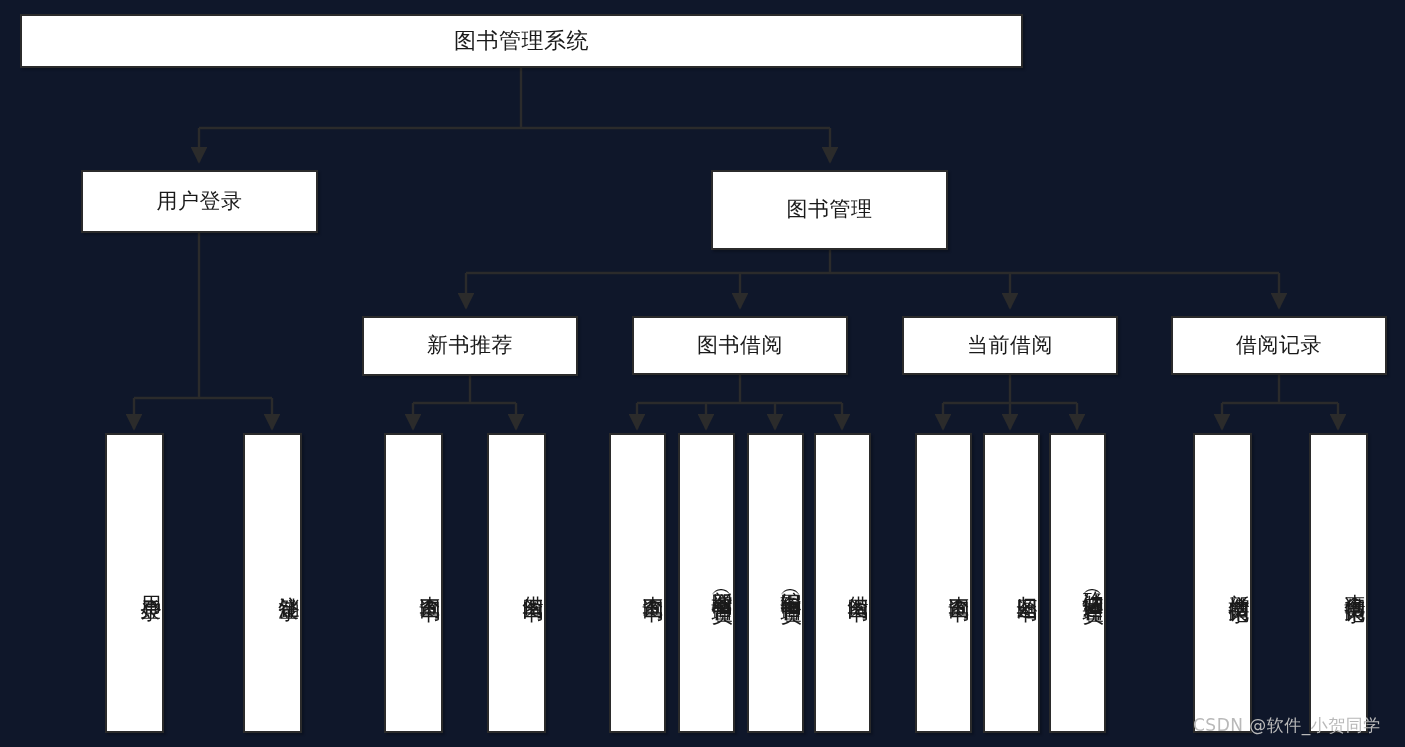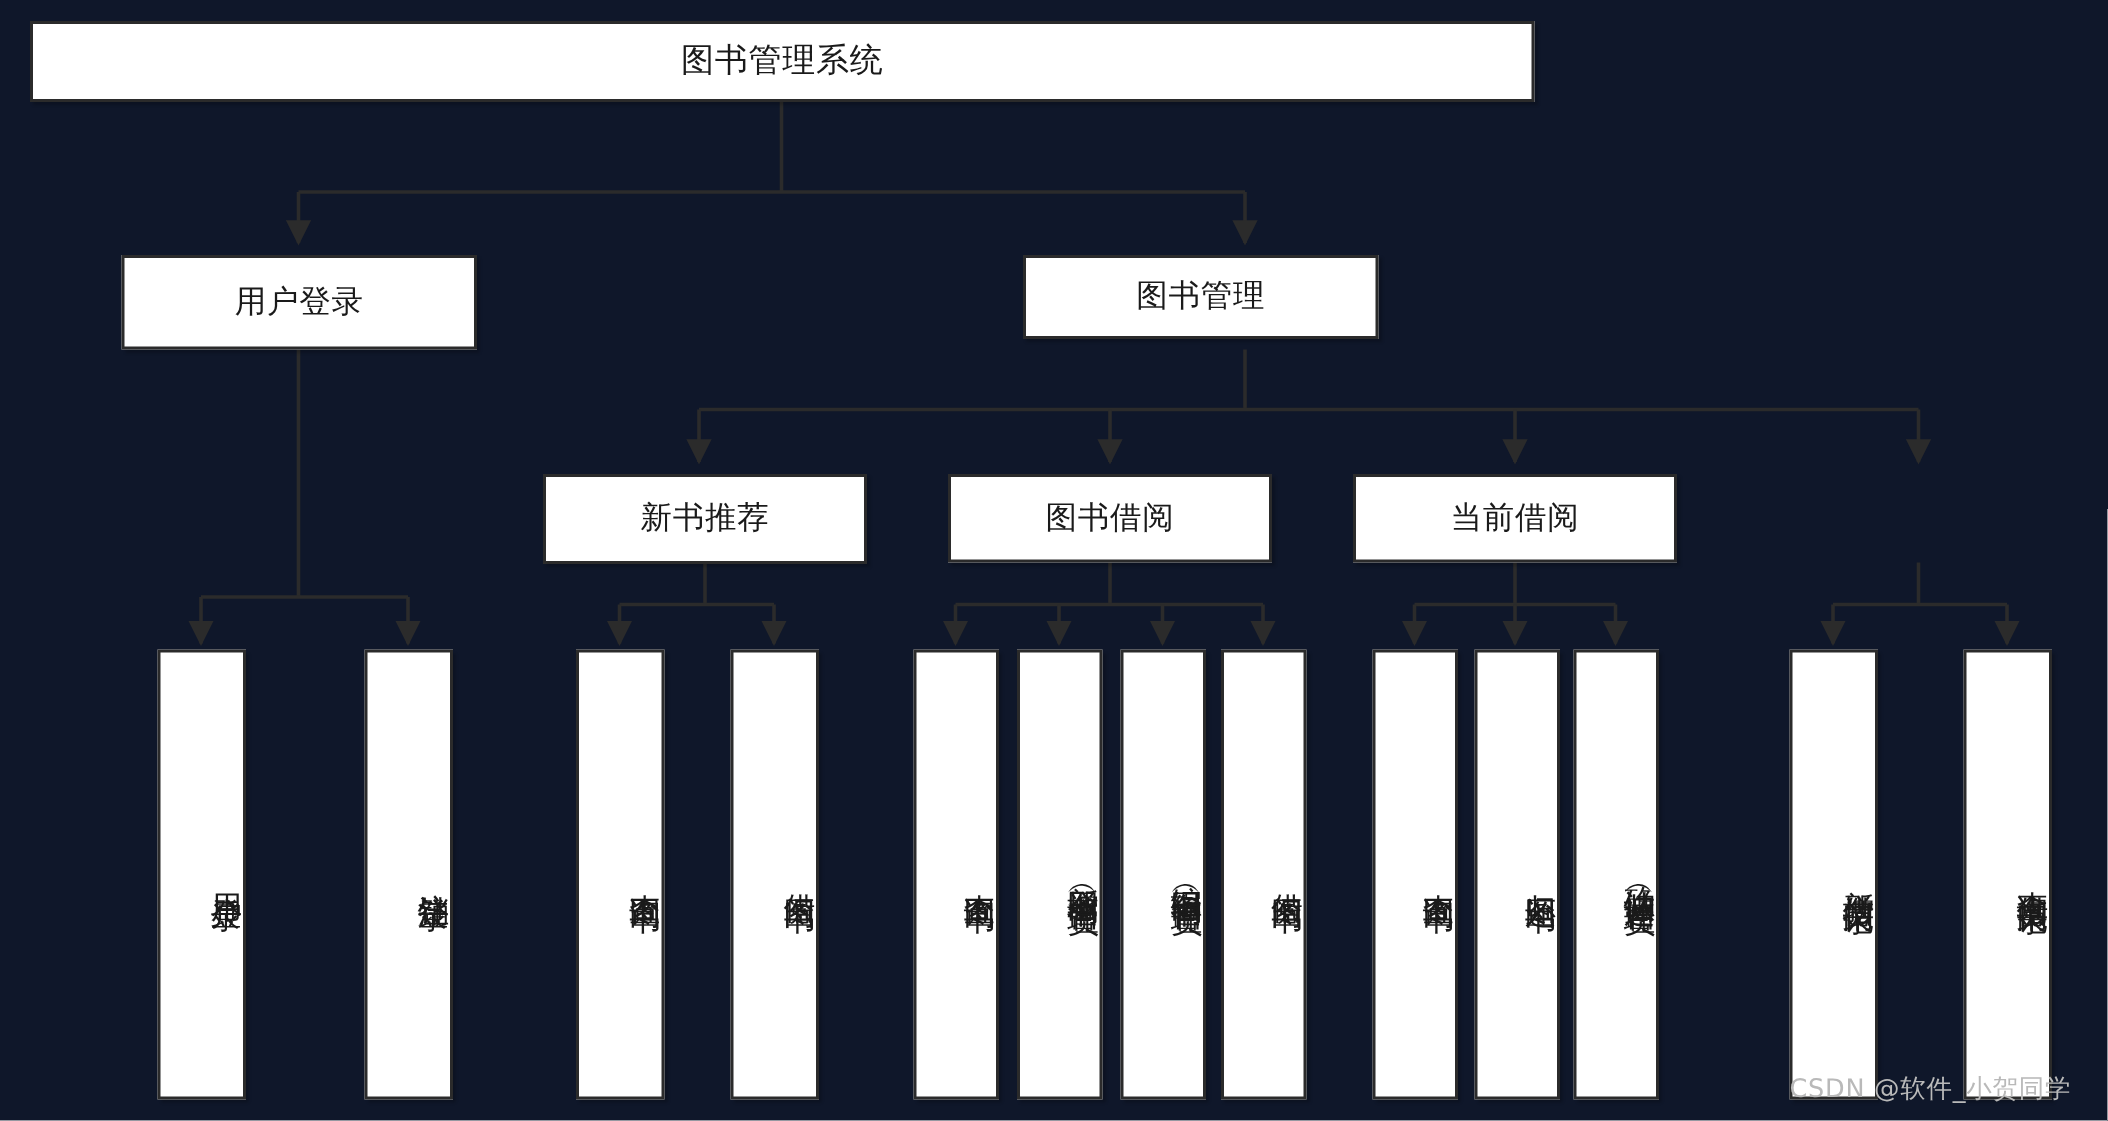--- a/index.html
+++ b/index.html
@@ -126,33 +126,36 @@
     </g>
   </svg>
 
   <div class="node horiz root" style="left:20px; top:14px; width:1003px; height:54px;">
     <span>图书管理系统</span>
   </div>
 
   <div class="node horiz" style="left:81px; top:170px; width:237px; height:63px;">
     <span>用户登录</span>
   </div>
-  <div class="node horiz" style="left:682px; top:170px; width:237px; height:56px;">
+  <div class="node horiz" style="left:711px; top:170px; width:237px; height:80px;">
     <span>图书管理</span>
   </div>
 
   <div class="node horiz" style="left:362px; top:316px; width:216px; height:60px;">
     <span>新书推荐</span>
   </div>
   <div class="node horiz" style="left:902px; top:316px; width:216px; height:59px;">
     <span>当前借阅</span>
   </div>
   <div class="node horiz" style="left:632px; top:316px; width:216px; height:59px;">
     <span>图书借阅</span>
   </div>
+  <div class="node horiz" style="left:1171px; top:316px; width:216px; height:59px;">
+    <span>借阅记录</span>
+  </div>
 
   <div class="node vert" style="left:105px; top:433px; width:59px; height:300px;">
     <span class="vlabel">用户登录</span>
   </div>
   <div class="node vert" style="left:243px; top:433px; width:59px; height:300px;">
     <span class="vlabel">注销登录</span>
   </div>
 
   <div class="node vert" style="left:384px; top:433px; width:59px; height:300px;">
     <span class="vlabel">查询图书</span>

